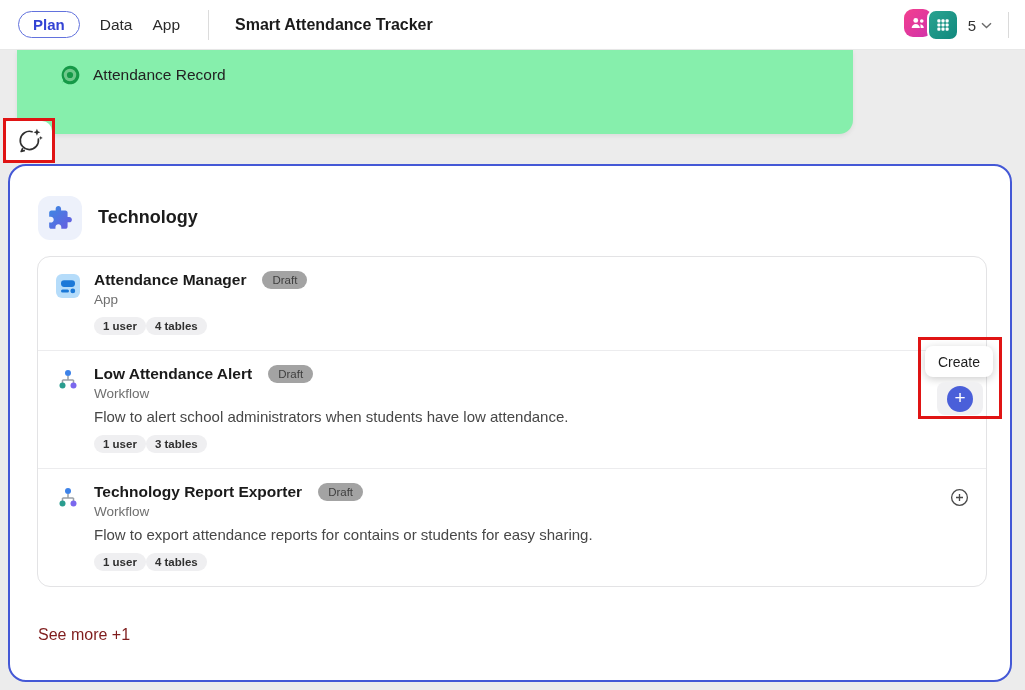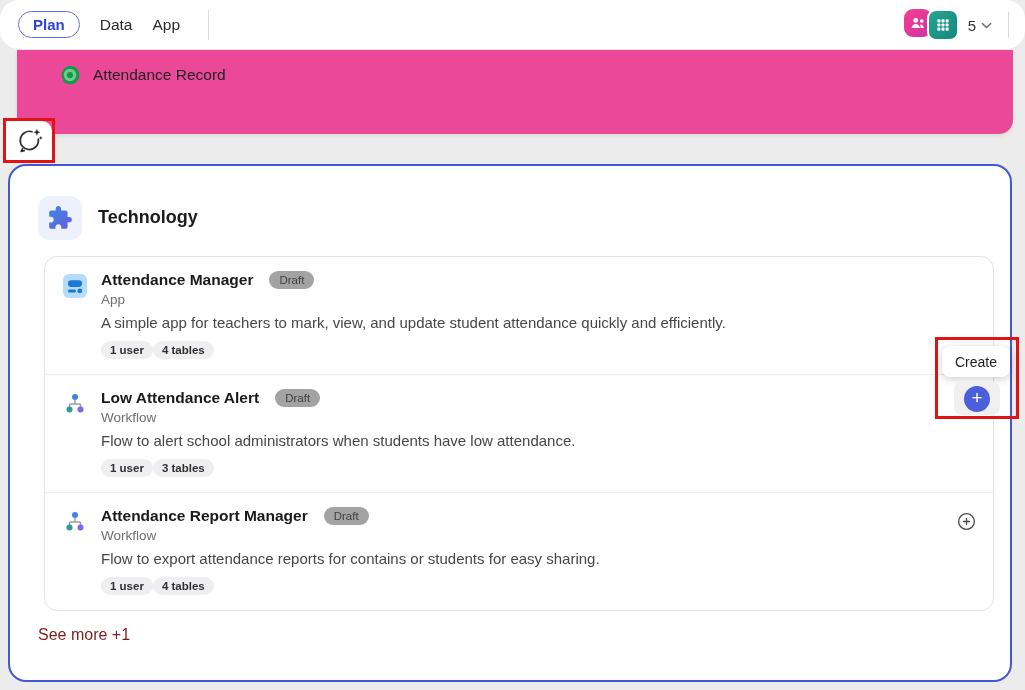--- a/index.html
+++ b/index.html
@@ -8,21 +8,21 @@
     font-family:"Liberation Sans", sans-serif;
     background:#ececec;
     position:relative;
     color:#1f1f1f;
   }
 
   
   .topbar {
     position:absolute; left:0; top:0; width:1025px; height:50px;
     background:#ffffff; border-bottom:1px solid #e8e8e8;
-    display:flex; align-items:center; padding-left:18px;border-radius:19px;
+    display:flex; align-items:center; padding-left:18px;
   }
   .plan-pill {
     border:1.5px solid #6272dd; color:#3343d4; background:#fff;
     font-size:15px; font-weight:700; padding:4px 14px; border-radius:16px;
     cursor:pointer;
   }
   .top-tab {
     font-size:15.5px; color:#2b2b2b; margin-left:20px; cursor:pointer;
   }
   .topbar-divider {
@@ -48,22 +48,22 @@
     left:23px; top:0; width:32px; height:32px;
     background:linear-gradient(135deg,#2aa390,#11897e);
     border:2px solid #ffffff;
   }
   .collab-count { font-size:15px; color:#333; margin-left:8px; }
   .chevron { margin-left:5px; display:flex; align-items:center; }
   .topbar-end-divider { width:1px; height:26px; background:#dadada; margin-left:16px; }
 
   
   .record-panel {
-    position:absolute; left:17px; top:50px; width:996px; height:84px;
-    background:#ec4899; border-radius:0 0 14px 14px;
+    position:absolute; left:17px; top:50px; width:836px; height:84px;
+    background:#86efac; border-radius:0 0 14px 14px;
     box-shadow:0 2px 5px rgba(0,0,0,.07);
   }
   .record-row {
     display:flex; align-items:center; padding:14px 0 0 42px; cursor:pointer;
   }
   .record-title { font-size:15.5px; font-weight:500; color:#222; margin-left:12px; }
   .record-desc { font-size:15.5px; color:#3c3c3c; margin-left:84px; }
 
   
   .chat-annotation {
@@ -85,21 +85,21 @@
     position:absolute; left:28px; top:30px; width:44px; height:44px;
     background:#edf1fb; border-radius:12px;
     display:flex; align-items:center; justify-content:center;
   }
   .tech-title {
     position:absolute; left:88px; top:41px;
     font-size:18px; font-weight:700; color:#1c1c1c;
   }
   .item-list {
     position:absolute; left:27px; top:90px; width:950px;
-    border:1px solid #e3e3e5; border-radius:13px; background:#fff;margin-left:7px;
+    border:1px solid #e3e3e5; border-radius:13px; background:#fff;
   }
   .item-row {
     position:relative; display:flex; gap:12px; padding:14px 18px 15px 18px;
     cursor:pointer;
   }
   .item-row + .item-row { border-top:1px solid #ececee; }
   .item-icon-col { width:26px; padding-top:3px; flex:none; }
   .item-body { flex:1; }
   .item-title-line { display:flex; align-items:center; gap:16px; }
   .item-title { font-size:15.5px; font-weight:700; color:#1a1a1a; }
@@ -119,21 +119,21 @@
     width:22px; height:22px; display:flex; align-items:center; justify-content:center;
   }
   .see-more {
     position:absolute; left:28px; top:460px; font-size:16px; color:#7f1d1d;
     cursor:pointer;
   }
 
   
   .create-annotation {
     position:absolute; left:918px; top:337px; width:84px; height:82px;
-    border:3px solid #e01414; z-index:10; background:transparent;margin-left:17px;
+    border:3px solid #e01414; z-index:10; background:transparent;
   }
   .create-tooltip {
     position:absolute; left:4px; top:6px; height:31px; padding:0 13px;
     background:#ffffff; border-radius:8px;
     box-shadow:0 2px 8px rgba(0,0,0,.2);
     display:flex; align-items:center; font-size:14px; color:#1e1e1e; cursor:pointer;
   }
   .create-plus-tile {
     position:absolute; left:16px; top:42px; width:46px; height:33px;
     background:#f0f0f2; border-radius:8px;
@@ -146,20 +146,21 @@
   }
 </style>
 </head>
 <body>
 
 <div class="topbar">
   <div class="plan-pill">Plan</div>
   <div class="top-tab">Data</div>
   <div class="top-tab">App</div>
   <div class="topbar-divider"></div>
+  <div class="app-title">Smart Attendance Tracker</div>
 
   <div class="topbar-right">
     <div class="avatar-stack">
       <div class="avatar people">
         <svg width="18" height="18" viewBox="0 0 24 24" fill="#ffffff">
           <circle cx="9" cy="8.5" r="3.2"></circle>
           <path d="M3.5 18.5c0-3 2.5-5.3 5.5-5.3s5.5 2.3 5.5 5.3z"></path>
           <circle cx="17" cy="9.3" r="2.4"></circle>
           <path d="M15.2 13.6c2.6.4 4.5 2.4 4.5 4.9h-4.2z"></path>
         </svg>
@@ -234,21 +235,20 @@
           <rect x="5" y="15.4" width="8" height="3" rx="1.5" fill="#1a78d8"></rect>
           <circle cx="16.8" cy="16.9" r="2.4" fill="#1a78d8"></circle>
         </svg>
       </div>
       <div class="item-body">
         <div class="item-title-line">
           <span class="item-title">Attendance Manager</span>
           <span class="draft-badge">Draft</span>
         </div>
         <div class="item-type">App</div>
-        <div class="item-desc">A simple app for teachers to mark, view, and update student attendance quickly and efficiently.</div>
         <div class="tag-row">
           <span class="tag-pill">1 user</span>
           <span class="tag-pill">4 tables</span>
         </div>
       </div>
     </div>
 
     <div class="item-row">
       <div class="item-icon-col">
         <svg width="24" height="24" viewBox="0 0 24 24" fill="none">
@@ -276,21 +276,21 @@
       <div class="item-icon-col">
         <svg width="24" height="24" viewBox="0 0 24 24" fill="none">
           <path d="M12 8v4M6.5 12h11M6.5 12v3M17.5 12v3" stroke="#9aa0a6" stroke-width="1.5"></path>
           <circle cx="12" cy="5" r="3" fill="#3d82e8"></circle>
           <circle cx="6.5" cy="17.5" r="3" fill="#2a9d8f"></circle>
           <circle cx="17.5" cy="17.5" r="3" fill="#7b68ee"></circle>
         </svg>
       </div>
       <div class="item-body">
         <div class="item-title-line">
-          <span class="item-title">Attendance Report Manager</span>
+          <span class="item-title">Technology Report Exporter</span>
           <span class="draft-badge">Draft</span>
         </div>
         <div class="item-type">Workflow</div>
         <div class="item-desc">Flow to export attendance reports for contains or students for easy sharing.</div>
         <div class="tag-row">
           <span class="tag-pill">1 user</span>
           <span class="tag-pill">4 tables</span>
         </div>
       </div>
       <div class="row-plus">

